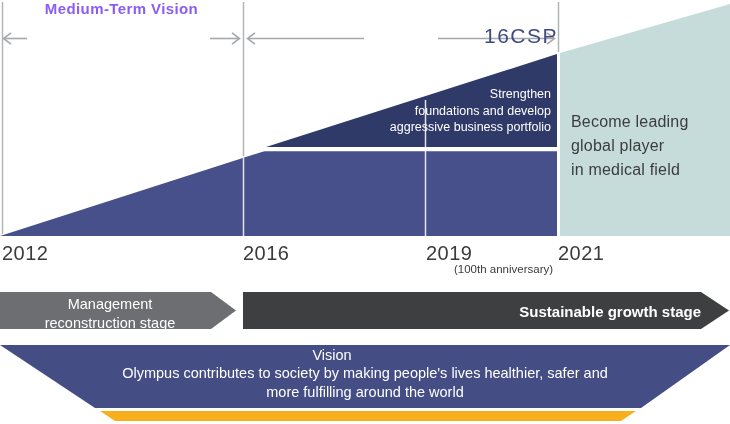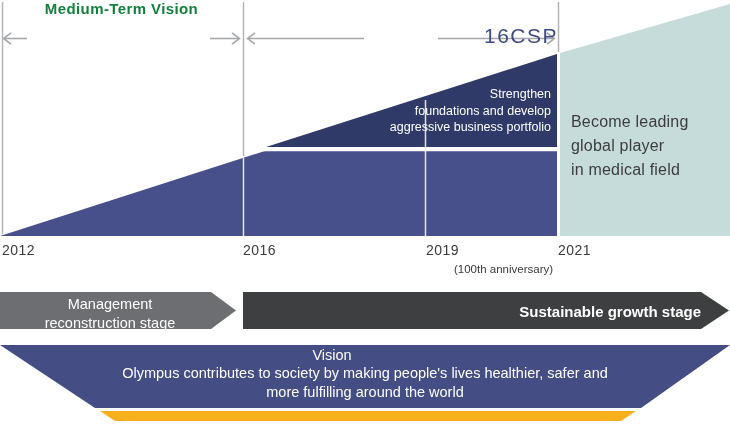--- a/index.html
+++ b/index.html
@@ -23,21 +23,21 @@
     position: absolute;
     white-space: pre-line;
     color: #3b3b3d;
   }
   .phase1-label {
     left: 0; top: 29; width: 243px;
     text-align: center;
     font-size: 15px;
     font-weight: 600;
     letter-spacing: 0.4px;
-    color: #15803d;
+    color: #8b5cf6;
   }
   .phase2-label {
     left: 246px; top: 24px; width: 312px;
     text-align: right;
     font-size: 21px;
     font-weight: 500;
     letter-spacing: 1.5px;
     color: #3f4b82;
   }
   .strengthen-label {
@@ -56,21 +56,21 @@
   }
   .goal-label {
     left: 571px; top: 110px;
     font-size: 16px;
     line-height: 1.5;
     letter-spacing: 0.2px;
     color: #3c3c3e;
   }
   .year {
     top: 242px;
-    font-size: 14px;
+    font-size: 20px;
     letter-spacing: 0.5px;
     color: #3b3b3d;
   }
   .year-2012 { left: 2px; }
   .year-2016 { left: 243px; }
   .year-2019 { left: 426px; }
   .year-2021 { left: 558px; }
   .year-sub {
     left: 422px; top: 263px;
     font-size: 11.5px;

